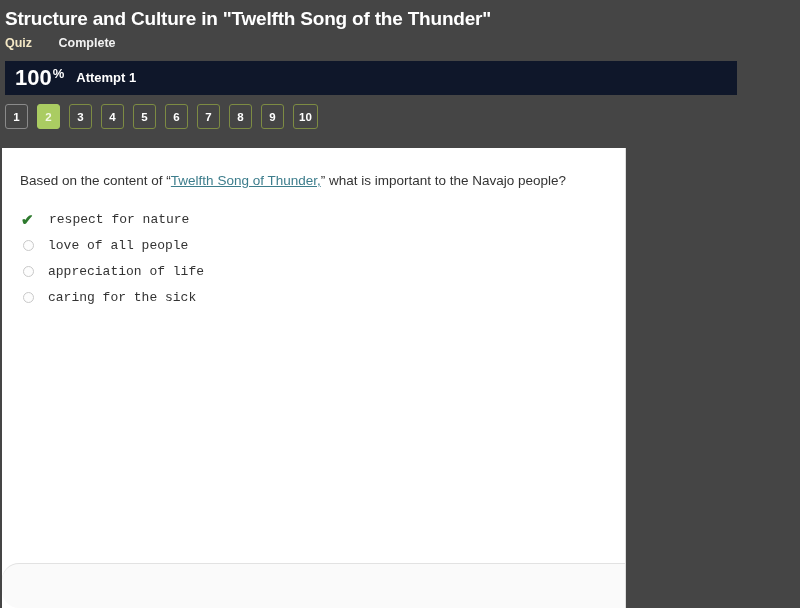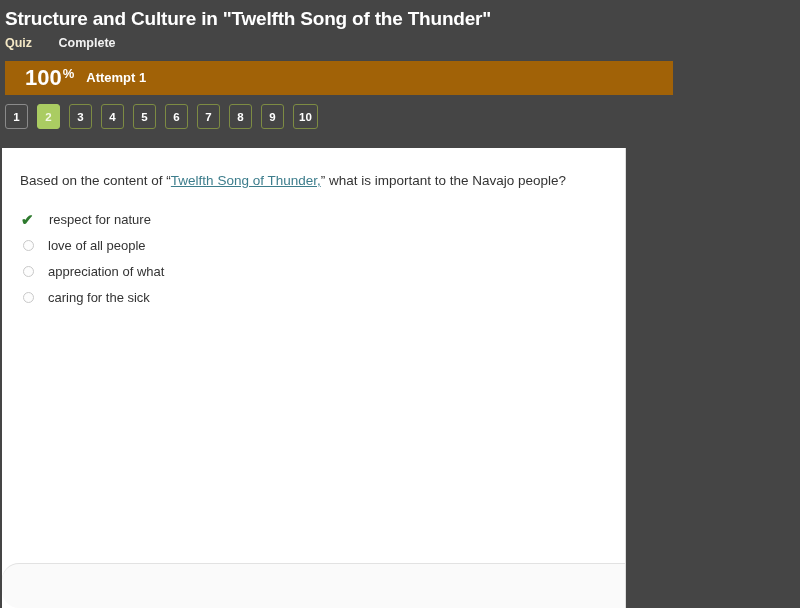--- a/index.html
+++ b/index.html
@@ -50,27 +50,27 @@
     color: #f2f2f2;
     font-size: 12.5px;
     font-weight: bold;
     display: inline-block;
     margin-left: 22px;
   }
 
   
   #score-bar {
     margin: 8px 0 0 5px;
-    width: 668px;
+    width: 732px;
     height: 34px;
-    background: #a16207;
-    display: flex;
-    align-items: center;
-    box-sizing: border-box;
-    padding-left: 20px;
+    background: #0f172a;
+    display: flex;
+    align-items: center;
+    box-sizing: border-box;
+    padding-left: 10px;
   }
   #score-value {
     color: #ffffff;
     font-size: 22px;
     font-weight: bold;
     line-height: 22px;
   }
   #score-percent {
     color: #ffffff;
     font-size: 13px;
@@ -178,20 +178,21 @@
   .check-mark {
     color: #2e7a2e;
     font-size: 15px;
     font-weight: bold;
     line-height: 15px;
     margin-left: 1px;
   }
   .answer-label {
     padding-left: 6px;
     white-space: nowrap;
+    font-family: Liberation Mono, monospace;
   }
   .answer-row.correct .answer-label {
     padding-left: 7px;
   }
 
   
   #quiz-footer {
     position: absolute;
     left: 0;
     bottom: 0;
@@ -278,21 +279,21 @@
       <li class="answer-row">
         <span class="answer-marker">
           <span class="radio-circle"></span>
         </span>
         <span class="answer-label">love of all people</span>
       </li>
       <li class="answer-row">
         <span class="answer-marker">
           <span class="radio-circle"></span>
         </span>
-        <span class="answer-label">appreciation of what</span>
+        <span class="answer-label">appreciation of life</span>
       </li>
       <li class="answer-row">
         <span class="answer-marker">
           <span class="radio-circle"></span>
         </span>
         <span class="answer-label">caring for the sick</span>
       </li>
     </ul>
 
   <div id="quiz-footer">

